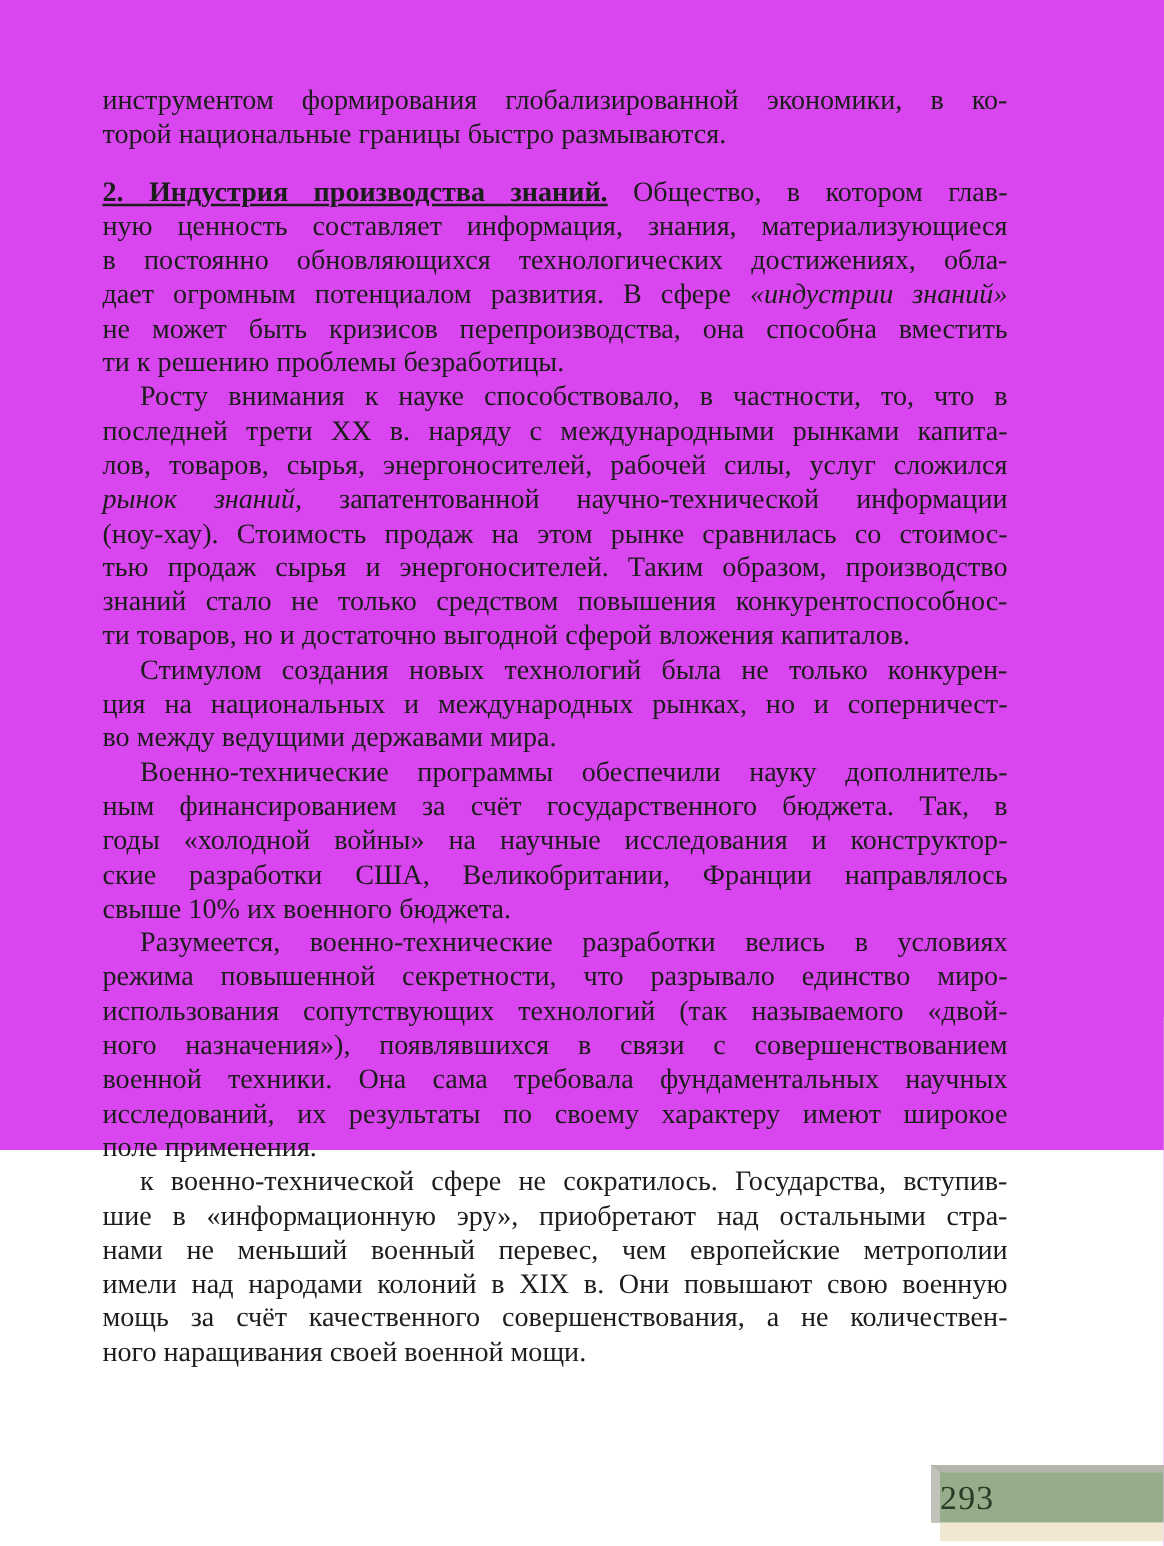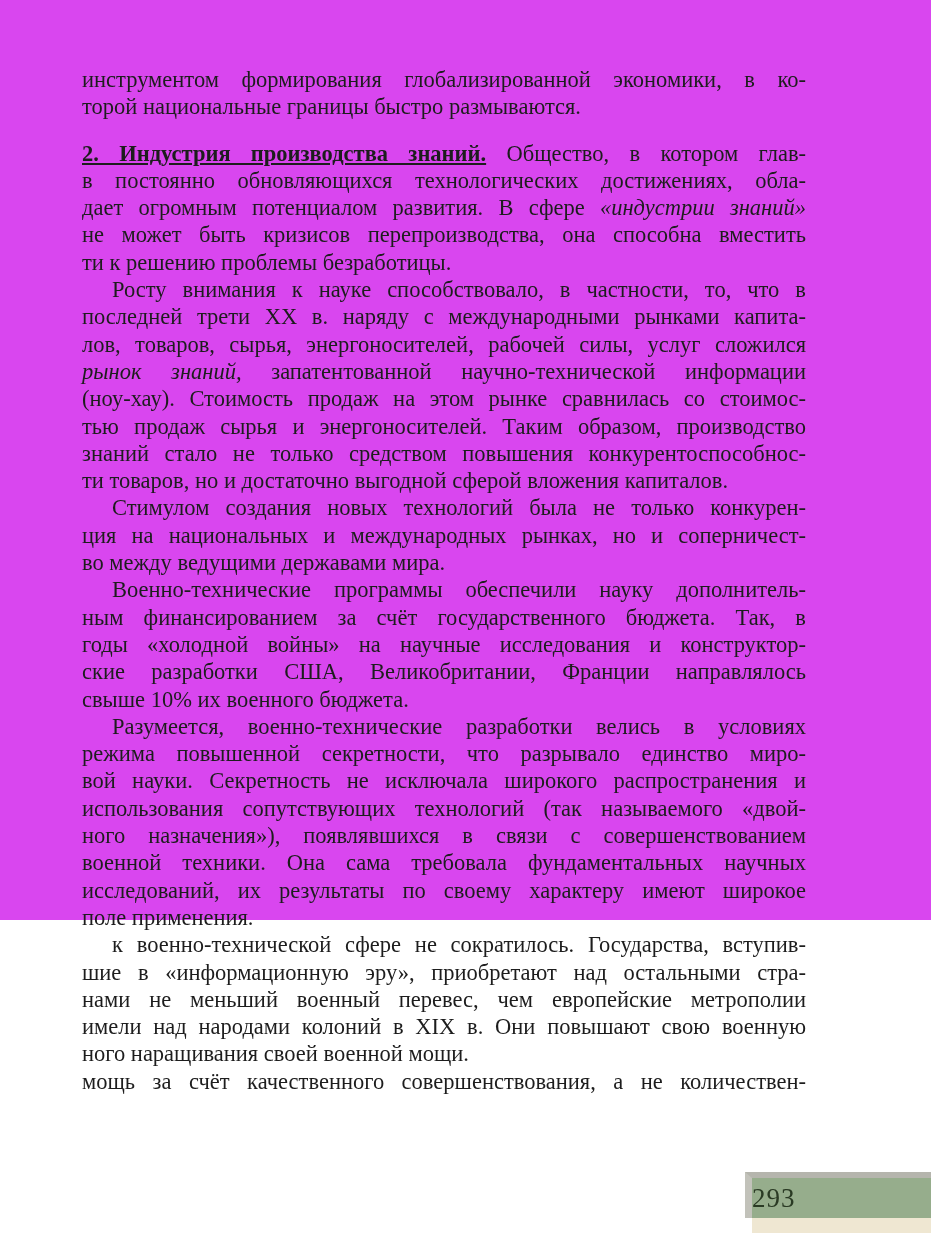--- a/index.html
+++ b/index.html
@@ -65,20 +65,21 @@
 <body>
 
 <div class="page">
   <div class="textcol">
       <div class="para">
         <div class="line"><span>инструментом формирования глобализированной экономики, в ко-</span></div>
         <div class="line last"><span>торой национальные границы быстро размываются.</span></div>
       </div>
       <div class="para" style="margin-top: 19px;">
         <div class="line"><span class="b">2. Индустрия производства знаний.</span><span> Общество, в котором глав-</span></div>
+        <div class="line"><span>ную ценность составляет информация, знания, материализующиеся</span></div>
         <div class="line"><span>в постоянно обновляющихся технологических достижениях, обла-</span></div>
         <div class="line"><span>дает огромным потенциалом развития. В сфере </span><span class="i">«индустрии знаний»</span></div>
         <div class="line"><span>не может быть кризисов перепроизводства, она способна вместить</span></div>
         <div class="line last"><span>ти к решению проблемы безработицы.</span></div>
       </div>
       <div class="para indent">
         <div class="line"><span>Росту внимания к науке способствовало, в частности, то, что в</span></div>
         <div class="line"><span>последней трети XX в. наряду с международными рынками капита-</span></div>
         <div class="line"><span>лов, товаров, сырья, энергоносителей, рабочей силы, услуг сложился</span></div>
         <div class="line"><span class="i">рынок знаний,</span><span> запатентованной научно-технической информации</span></div>
@@ -95,33 +96,32 @@
       <div class="para indent">
         <div class="line"><span>Военно-технические программы обеспечили науку дополнитель-</span></div>
         <div class="line"><span>ным финансированием за счёт государственного бюджета. Так, в</span></div>
         <div class="line"><span>годы «холодной войны» на научные исследования и конструктор-</span></div>
         <div class="line"><span>ские разработки США, Великобритании, Франции направлялось</span></div>
         <div class="line last"><span>свыше 10% их военного бюджета.</span></div>
       </div>
       <div class="para indent">
         <div class="line"><span>Разумеется, военно-технические разработки велись в условиях</span></div>
         <div class="line"><span>режима повышенной секретности, что разрывало единство миро-</span></div>
-        <div class="line"><span>вой науки. Секретность не исключала широкого распространения и</span></div>
         <div class="line"><span>использования сопутствующих технологий (так называемого «двой-</span></div>
         <div class="line"><span>ного назначения»), появлявшихся в связи с совершенствованием</span></div>
         <div class="line"><span>военной техники. Она сама требовала фундаментальных научных</span></div>
         <div class="line"><span>исследований, их результаты по своему характеру имеют широкое</span></div>
         <div class="line last"><span>поле применения.</span></div>
       </div>
       <div class="para indent">
         <div class="line"><span>к военно-технической сфере не сократилось. Государства, вступив-</span></div>
         <div class="line"><span>шие в «информационную эру», приобретают над остальными стра-</span></div>
         <div class="line"><span>нами не меньший военный перевес, чем европейские метрополии</span></div>
         <div class="line"><span>имели над народами колоний в XIX в. Они повышают свою военную</span></div>
+        <div class="line"><span>мощь за счёт качественного совершенствования, а не количествен-</span></div>
         <div class="line last"><span>ного наращивания своей военной мощи.</span></div>
-        <div class="line"><span>мощь за счёт качественного совершенствования, а не количествен-</span></div>
       </div>
     </div>
   <div class="pagenum-shadow"></div>
   <div class="pagenum-box">
     <span>293</span>
   </div>
 </div>
 
 </body></html>

